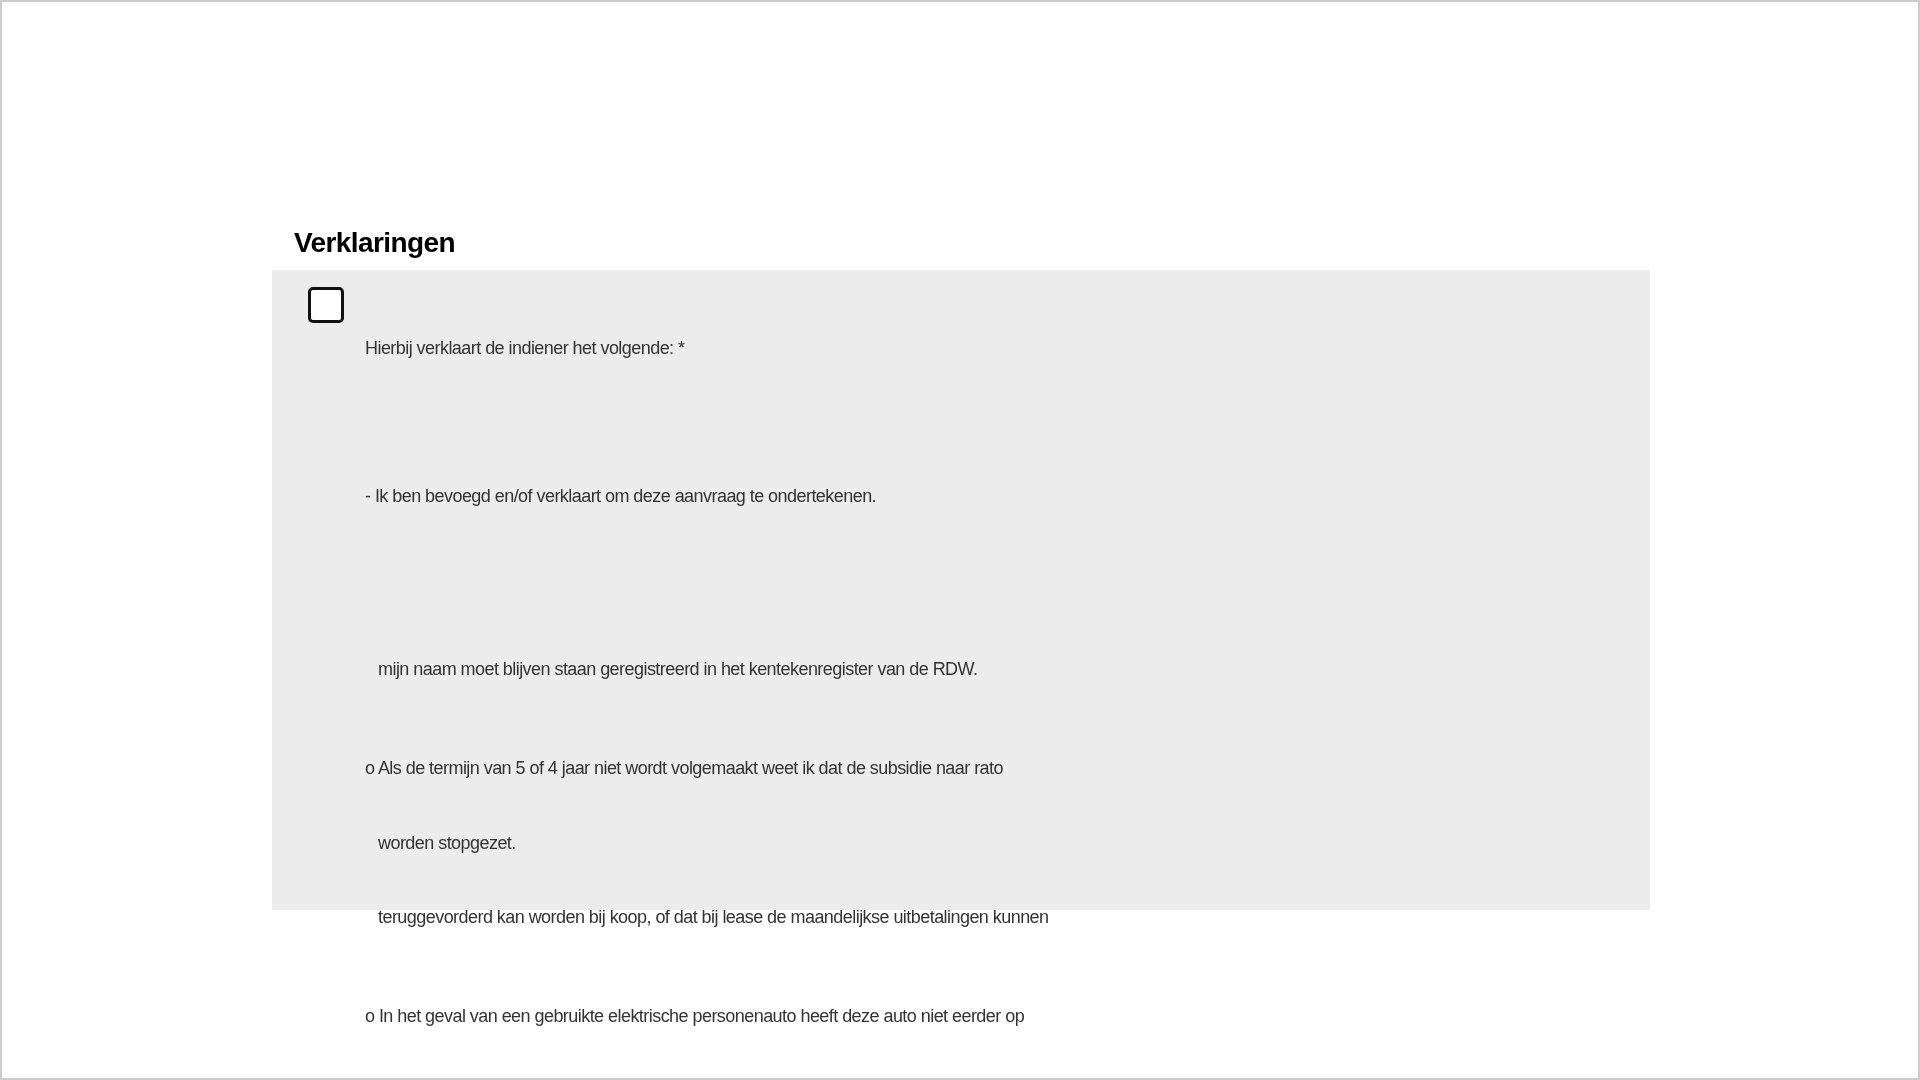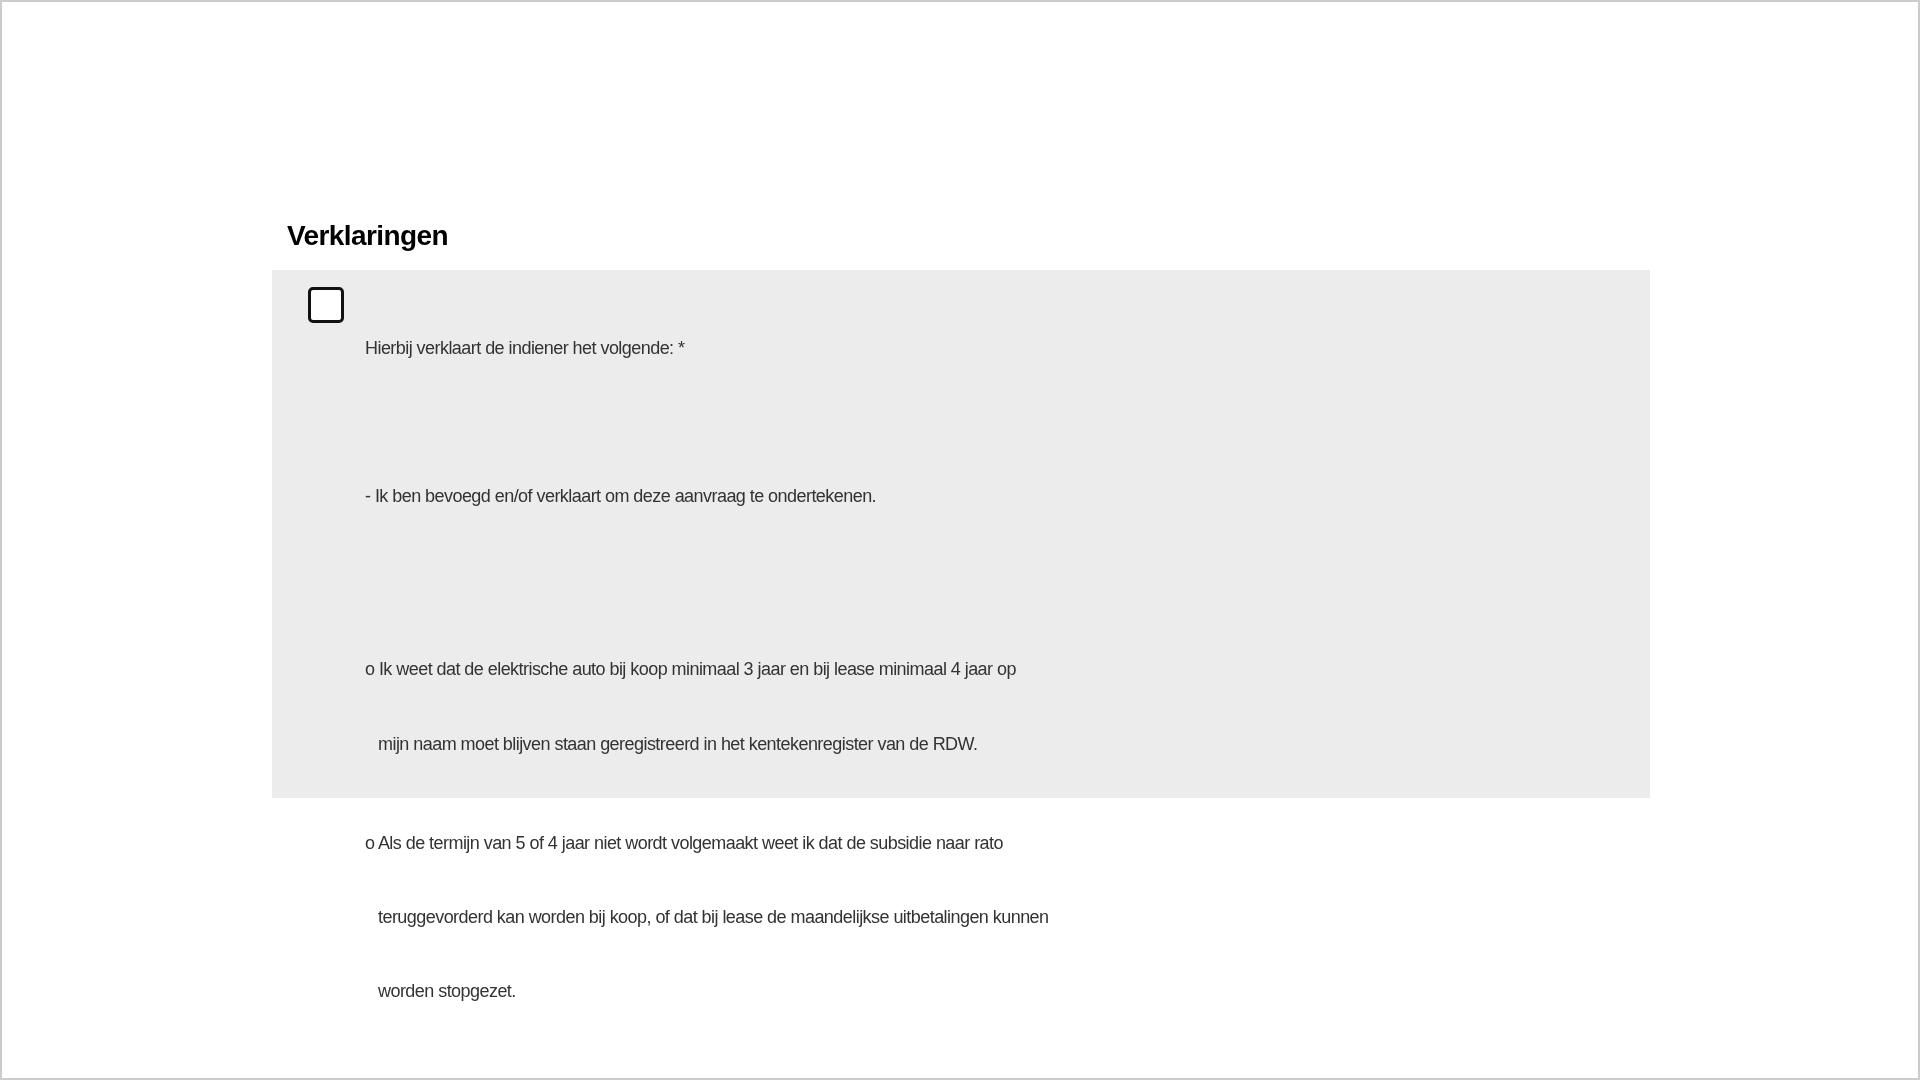--- a/index.html
+++ b/index.html
@@ -9,28 +9,28 @@
     font-family: "Liberation Sans", sans-serif;
   }
   .frame {
     position: absolute; left: 0; top: 0;
     width: 1916px; height: 1076px;
     border: 2px solid #cccccc;
     background: #ffffff;
   }
   .section-title {
     position: absolute; left: 277px; top: 210px;
-    margin: 8px;
+    margin: 15px;
     font-family: "Liberation Sans", sans-serif;
     font-weight: bold; font-size: 28px; color: #000000;
     letter-spacing: -0.6px;
   }
   .declaration-panel {
     position: absolute; left: 270px; top: 268px;
-    width: 1378px; height: 528px;
+    width: 1378px; height: 640px;
     background: #ececec;
   }
   .checkbox {
     position: absolute; left: 36px; top: 17px;
     width: 30px; height: 30px;
     border: 3px solid #111111; border-radius: 5px;
     background: #ffffff; cursor: pointer;
   }
   .declaration-text {
     position: absolute; left: 93px; top: 16px;
@@ -50,26 +50,25 @@
 
   <div class="declaration-panel">
     <div class="checkbox" role="checkbox" aria-checked="false"></div>
 
     <div class="declaration-text">
       <span class="line">Hierbij verklaart de indiener het volgende: *</span>
       <span class="line"></span>
       <span class="line">- Ik ben bevoegd en/of verklaart om deze aanvraag te ondertekenen.</span>
       <span class="line"></span>
 
-      <span class="line">o Ik weet dat de elektrische auto bij koop minimaal 3 jaar en bij lease minimaal 4 jaar op</span>
       <span class="line indent">mijn naam moet blijven staan geregistreerd in het kentekenregister van de RDW.</span>
 
       <span class="line">o Als de termijn van 5 of 4 jaar niet wordt volgemaakt weet ik dat de subsidie naar rato</span>
+      <span class="line indent">worden stopgezet.</span>
       <span class="line indent">teruggevorderd kan worden bij koop, of dat bij lease de maandelijkse uitbetalingen kunnen</span>
-      <span class="line indent">worden stopgezet.</span>
 
       <span class="line">o In het geval van een gebruikte elektrische personenauto heeft deze auto niet eerder op</span>
       
       
 
       
       
 
       
       

